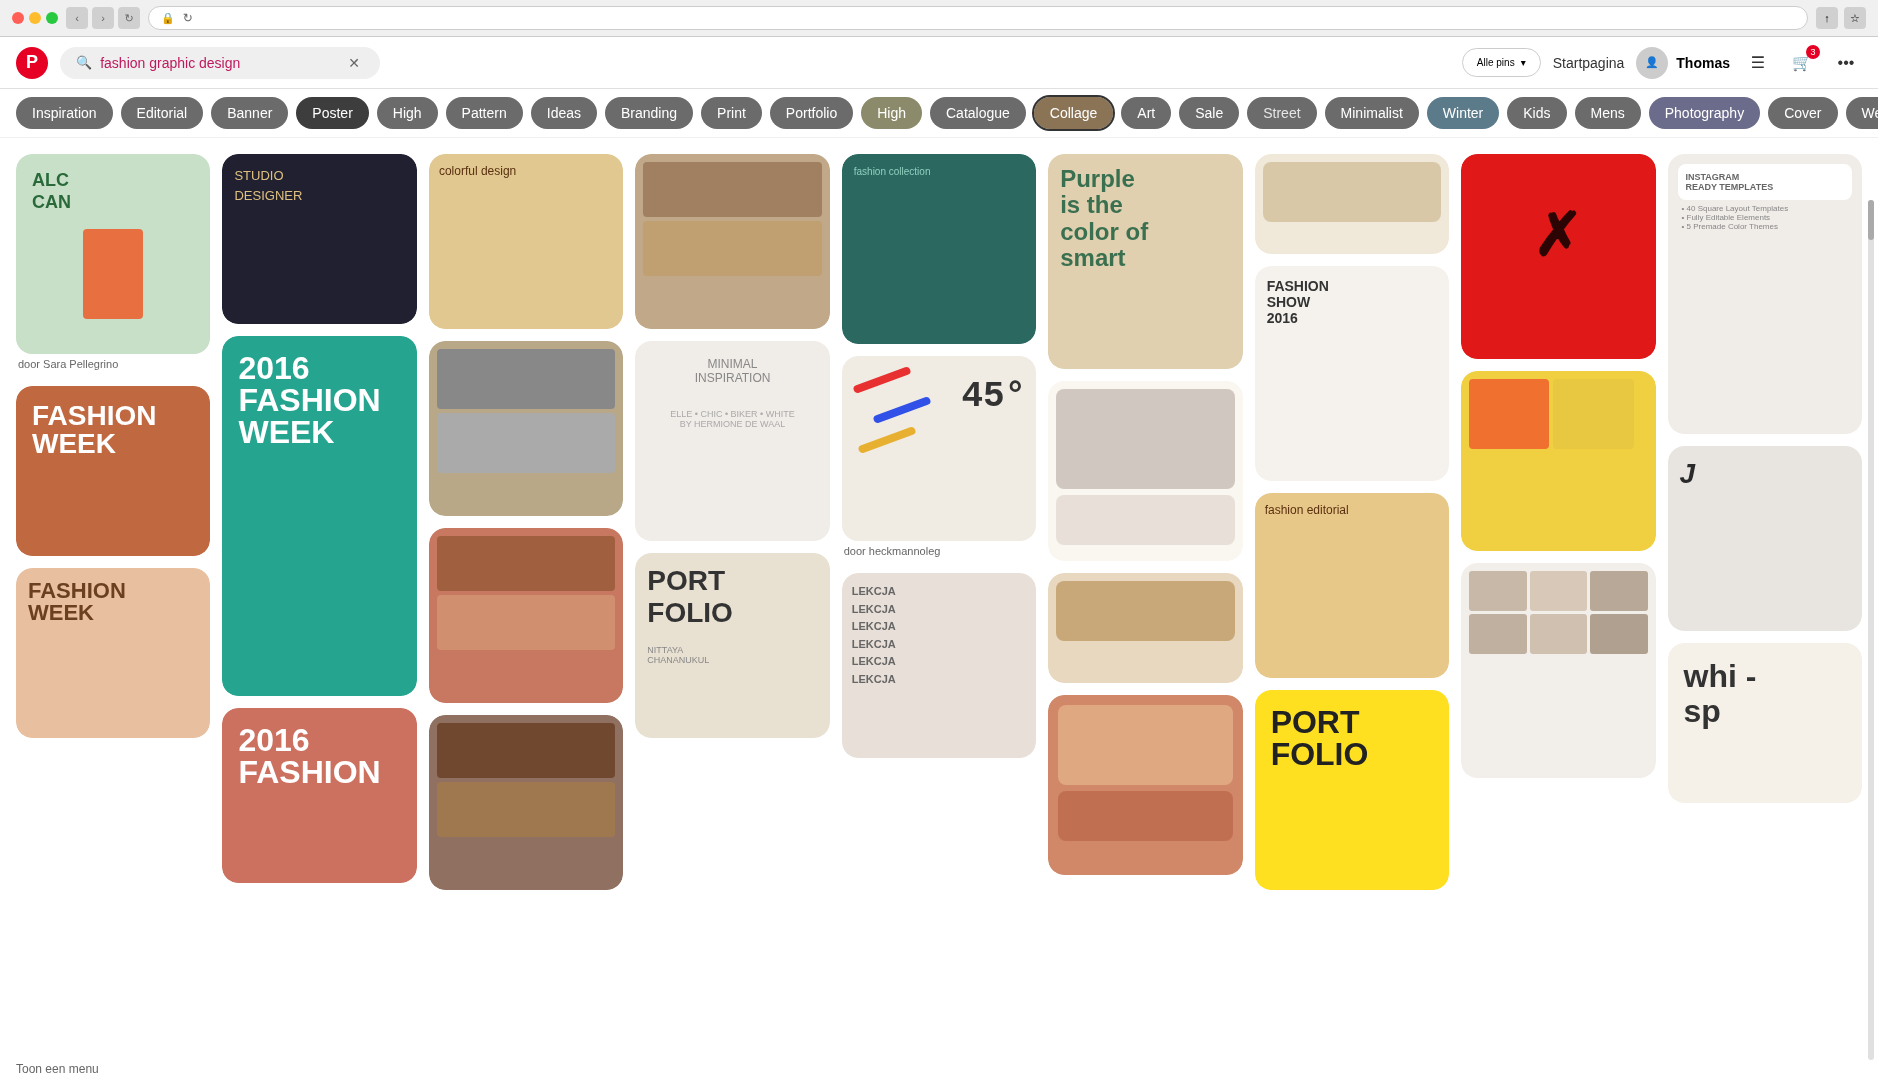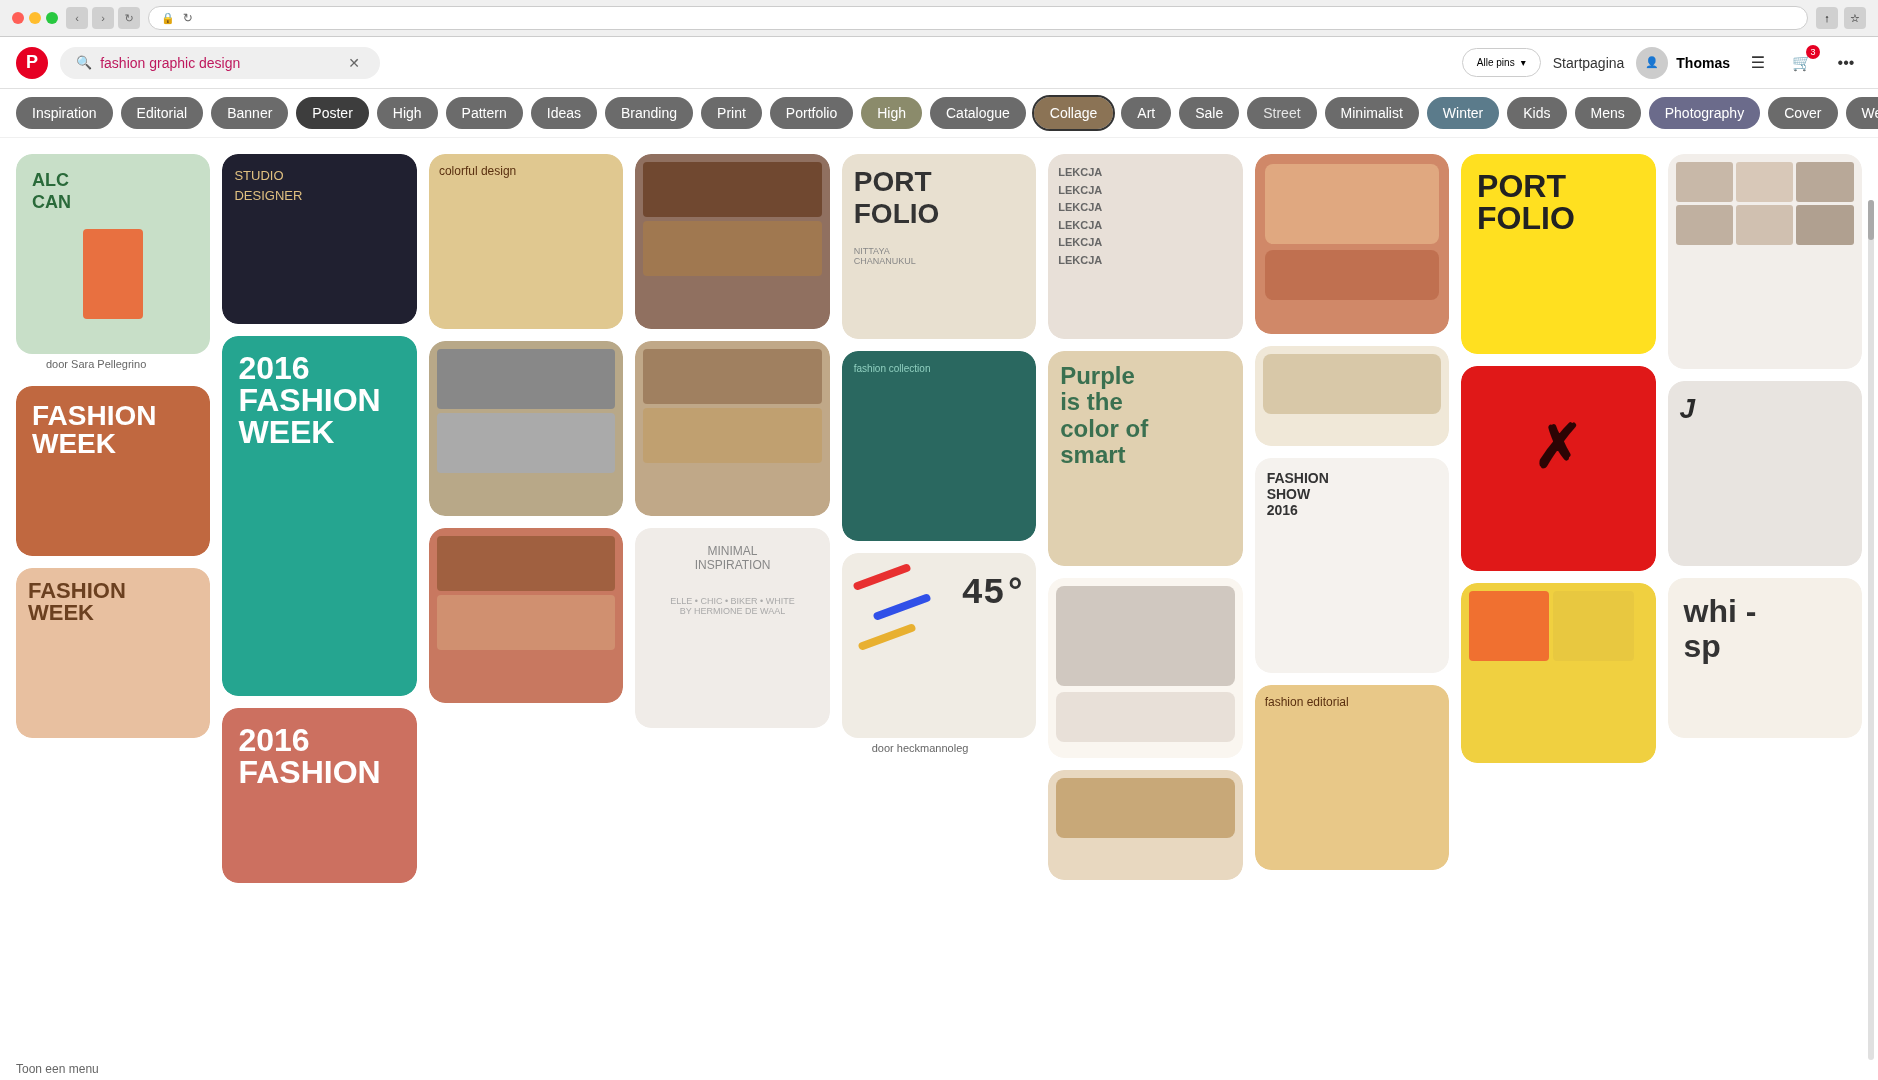--- a/index.html
+++ b/index.html
@@ -37,21 +37,21 @@
     
     .category-bar { display: flex; align-items: center; padding: 8px 16px; gap: 8px; overflow-x: auto; border-bottom: 1px solid #f0f0f0; }
     .category-bar::-webkit-scrollbar { display: none; }
     .cat-pill { padding: 8px 16px; border-radius: 20px; font-size: 14px; font-weight: 500; cursor: pointer; white-space: nowrap; flex-shrink: 0; }
 
     
     .masonry-container { padding: 16px; }
     .masonry-grid { columns: 9; column-gap: 12px; }
     .masonry-item { break-inside: avoid; margin-bottom: 12px; border-radius: 16px; overflow: hidden; cursor: pointer; position: relative; }
     .pin-card { border-radius: 16px; overflow: hidden; background: #f0f0f0; position: relative; }
-    .pin-card-label { font-size: 11px; color: #666; padding: 4px 2px; margin-left: 28px; }
+    .pin-card-label { font-size: 11px; color: #666; padding: 4px 2px; }
 
     .bottom-bar { position: fixed; bottom: 0; left: 0; right: 0; background: rgba(255,255,255,0.9); padding: 4px 16px; font-size: 12px; color: #666; }
 
     
     .scroll-bar { position: fixed; right: 4px; top: 200px; bottom: 20px; width: 6px; background: #e0e0e0; border-radius: 3px; }
     .scroll-thumb { width: 6px; background: #aaa; border-radius: 3px; height: 40px; margin-top: 0; }
   </style>
 </head>
 <body>
 
@@ -308,20 +308,28 @@
               <div style="background:#c8b8a8;height:40px;border-radius:3px;"></div>
               <div style="background:#d8c8b8;height:40px;border-radius:3px;"></div>
               <div style="background:#b8a898;height:40px;border-radius:3px;"></div>
               <div style="background:#c0b0a0;height:40px;border-radius:3px;"></div>
               <div style="background:#d0c0b0;height:40px;border-radius:3px;"></div>
               <div style="background:#b0a090;height:40px;border-radius:3px;"></div>
             </div>
           </div>
         </div>
         <div class="masonry-item">
+          <div class="pin-card" style="background: rgb(240, 236, 232); min-height: 280px; position: relative;">
+            <div style="padding:10px;">
+              <div style="background:#fff;border-radius:8px;padding:8px;font-size:9px;color:#666;font-weight:600;">INSTAGRAM<br>READY TEMPLATES</div>
+              <div style="font-size:8px;color:#888;padding:4px;">• 40 Square Layout Templates<br>• Fully Editable Elements<br>• 5 Premade Color Themes</div>
+            </div>
+          </div>
+        </div>
+        <div class="masonry-item">
           <div class="pin-card" style="background: rgb(232, 228, 224); min-height: 185px; position: relative;">
             <div style="padding:12px;font-size:28px;font-weight:900;color:#2a2a2a;font-style:italic;">J</div>
           </div>
         </div>
         <div class="masonry-item">
           <div class="pin-card" style="background: rgb(245, 240, 232); min-height: 160px;">
             <div style="padding:16px;">
               <div style="font-size:32px;font-weight:900;color:#333;line-height:1.1;">whi -<br>sp</div>
             </div>
           </div>

